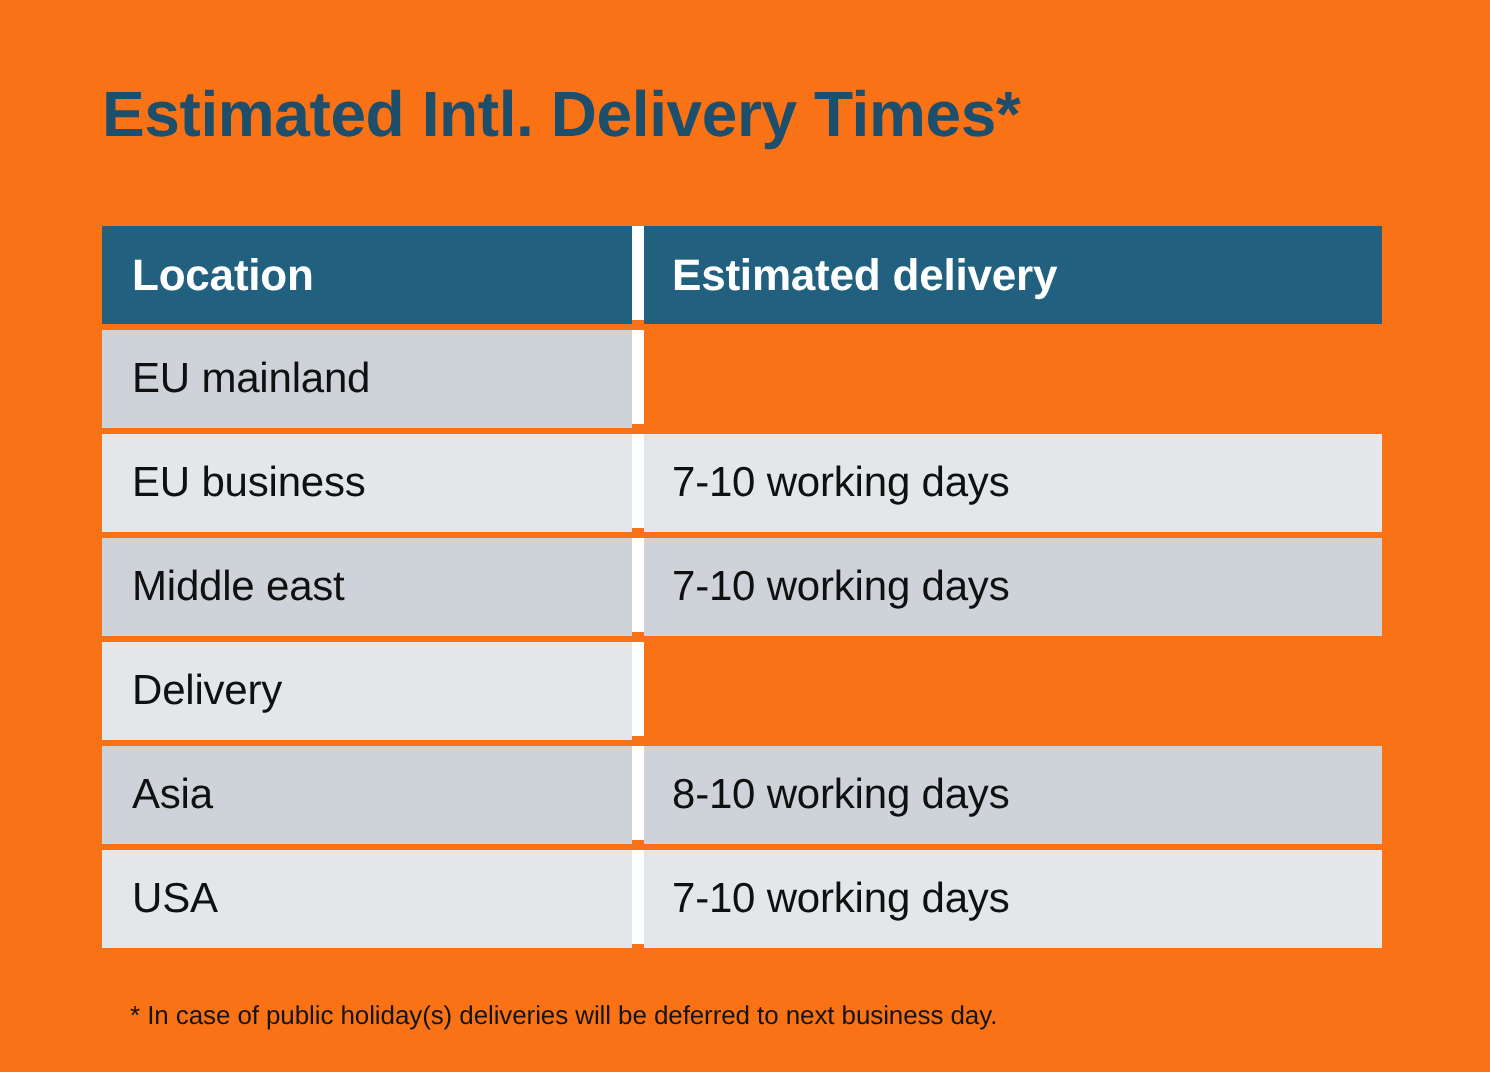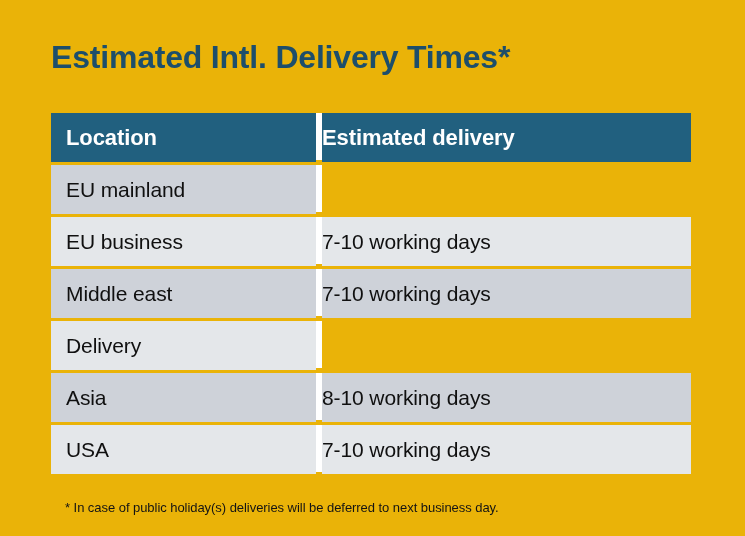--- a/index.html
+++ b/index.html
@@ -15,21 +15,21 @@
     overflow: hidden;
     position: relative;
   }
 
   .page {
     position: absolute;
     left: 0;
     top: 0;
     width: 745px;
     height: 536px;
-    background: #eab308;
+    background: #f97316;
     text-decoration: underline;
   }
 
   .page-title {
     position: absolute;
     left: 51px;
     top: 36px;
     font-size: 32px;
     font-weight: 700;
     letter-spacing: -0.2px;
@@ -71,20 +71,21 @@
   .cell-spacer {
     width: 6px;
     flex: 0 0 6px;
     background: #ffffff;
     height: 47px;
   }
 
   .cell-delivery {
     width: 369px;
     flex: 1 1 auto;
+    padding-left: 14px;
   }
 
   
   .header-row .cell {
     background: #21607f;
   }
   .header-row .cell-spacer {
     background: #ffffff;
   }
   .header-row .cell-text {

